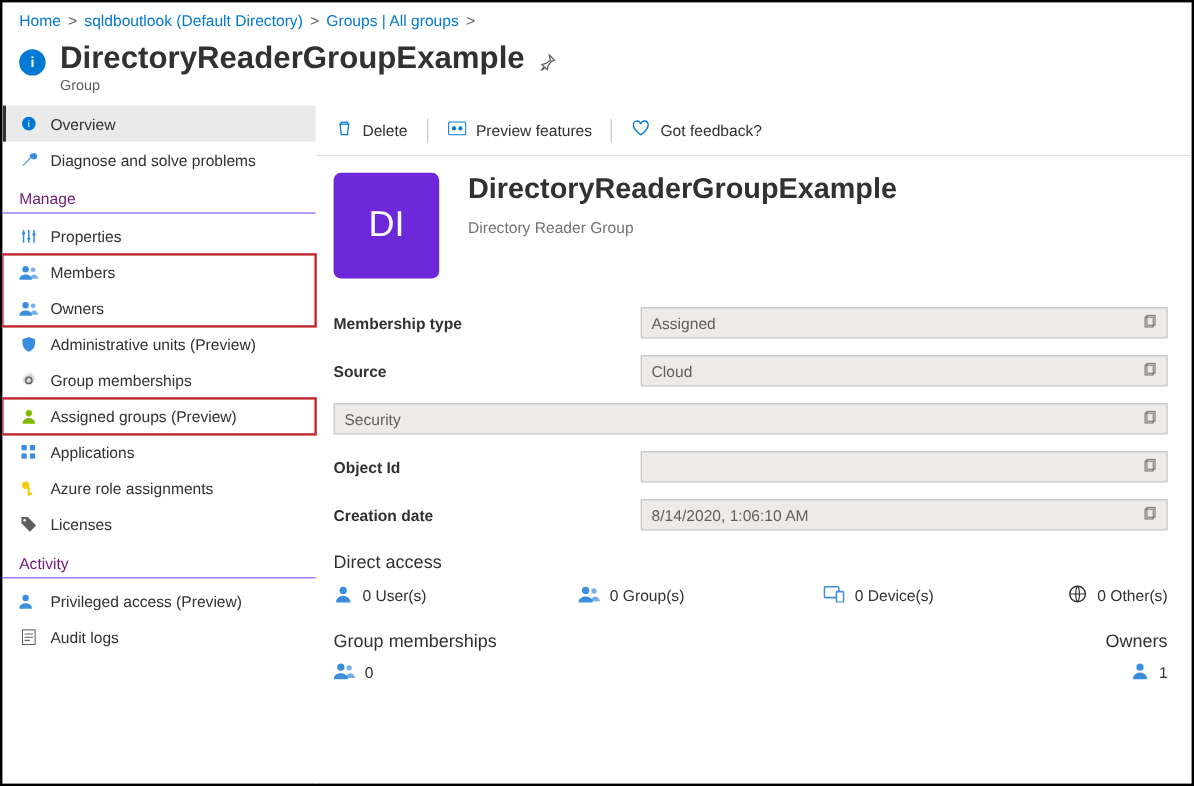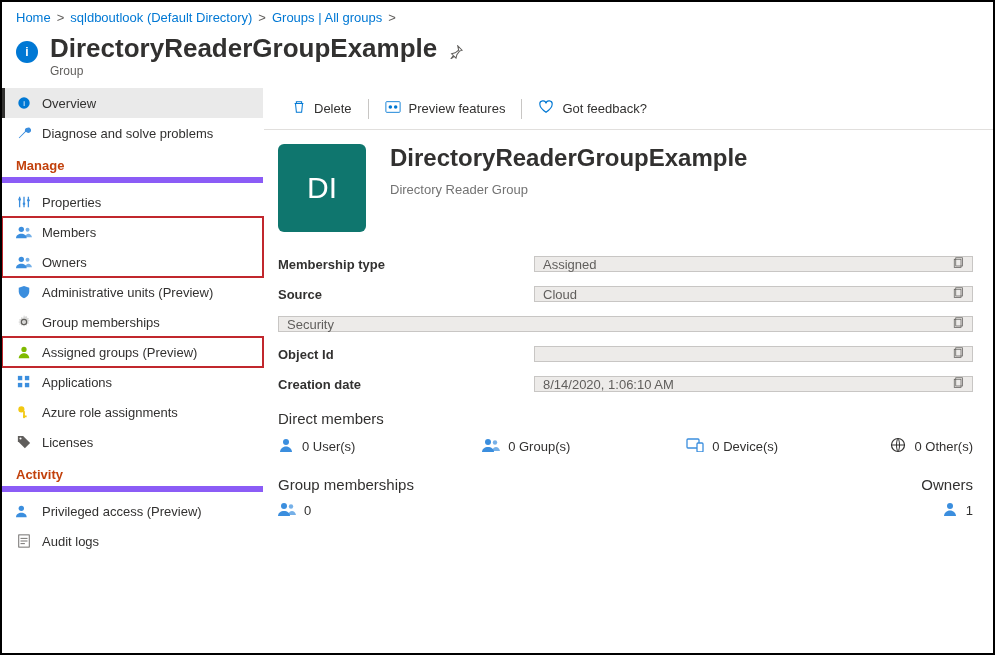--- a/index.html
+++ b/index.html
@@ -69,60 +69,60 @@
       color: #323130;
       position: relative;
     }
     .side-item.selected { background: #eaeaea; }
     .side-item.selected::before {
       content: ""; position: absolute; left: 0; top: 0; bottom: 0;
       width: 3px; background: #323130;
     }
     .side-section {
       padding: 10px 14px 4px 14px;
-      font-size: 13px; color: #c2410c; font-weight: 700;
-      border-bottom: 6px solid #8b5cf6;
+      font-size: 13px; color: #701a75; font-weight: 400;
+      border-bottom: 1px solid #8b5cf6;
       margin-bottom: 4px;
     }
     .side-icon { width: 16px; height: 16px; flex:none; display:flex; align-items:center; justify-content:center; }
     .redbox { outline: 2px solid #c1272d; outline-offset: -1px; }
 
     
     .main { flex: 1; display: flex; flex-direction: column; overflow: hidden; }
     .toolbar {
       display: flex; align-items: center; gap: 0;
-      padding: 8px 16px;
+      padding: 8px 4px;
       border-bottom: 1px solid #e1dfdd;
     }
     .tool-btn {
       display: flex; align-items: center; gap: 8px;
       padding: 4px 12px; cursor: pointer;
       font-size: 13px; color: #323130;
     }
     .tool-sep { width:1px; height: 20px; background: #c8c6c4; margin: 0 4px; }
 
     .content { flex:1; padding: 14px 20px 0 14px; overflow-y: auto; }
     .grp-head { display: flex; align-items: flex-start; gap: 24px; margin-bottom: 24px; }
     .grp-avatar {
       width: 88px; height: 88px; border-radius: 6px;
-      background: #0f766e; color: #fff;
+      background: #6d28d9; color: #fff;
       display:flex; align-items:center; justify-content:center;
       font-size: 30px; font-weight: 400;
     }
     .grp-title { font-size: 24px; font-weight: 600; margin-bottom: 10px; }
     .grp-sub { font-size: 13px; color: #737373; }
 
     .prop-row {
       display: flex; align-items: center;
       margin-bottom: 14px;
     }
     .prop-label { width: 256px; font-size: 13px; font-weight: 600; }
     .prop-field {
       flex: 1;
-      height: 16px;
+      height: 26px;
       background: #edebe9;
       border: 1px solid #c8c6c4;
       display:flex; align-items:center; justify-content: space-between;
       padding: 0 8px;
       font-size: 13px; color: #605e5c;
     }
     .copy-btn { cursor: pointer; color: #605e5c; }
 
     .section-h { font-size: 15px; margin-top: 18px; margin-bottom: 10px; font-weight: 400; }
     .stats-row { display: flex; gap: 0; }
@@ -412,21 +412,21 @@
           <span>8/14/2020, 1:06:10 AM</span>
           <span class="copy-btn">
             <svg width="12" height="12" viewBox="0 0 16 16">
                 <rect x="3" y="3" width="9" height="11" fill="none" stroke="#605e5c"></rect>
                 <rect x="5" y="1" width="9" height="11" fill="none" stroke="#605e5c"></rect>
               </svg>
           </span>
         </div>
       </div>
 
-      <div class="section-h">Direct members</div>
+      <div class="section-h">Direct access</div>
       <div class="stats-row">
         <div class="stat stat-1">
           <span>
             <svg width="16" height="16" viewBox="0 0 16 16">
                 <circle cx="8" cy="5" r="3" fill="#3b8ede"></circle>
                 <path fill="#3b8ede" d="M2 15c0-3 2.7-5.5 6-5.5s6 2.5 6 5.5z"></path>
               </svg>
           </span>
           <span>0 User(s)</span>
         </div>

